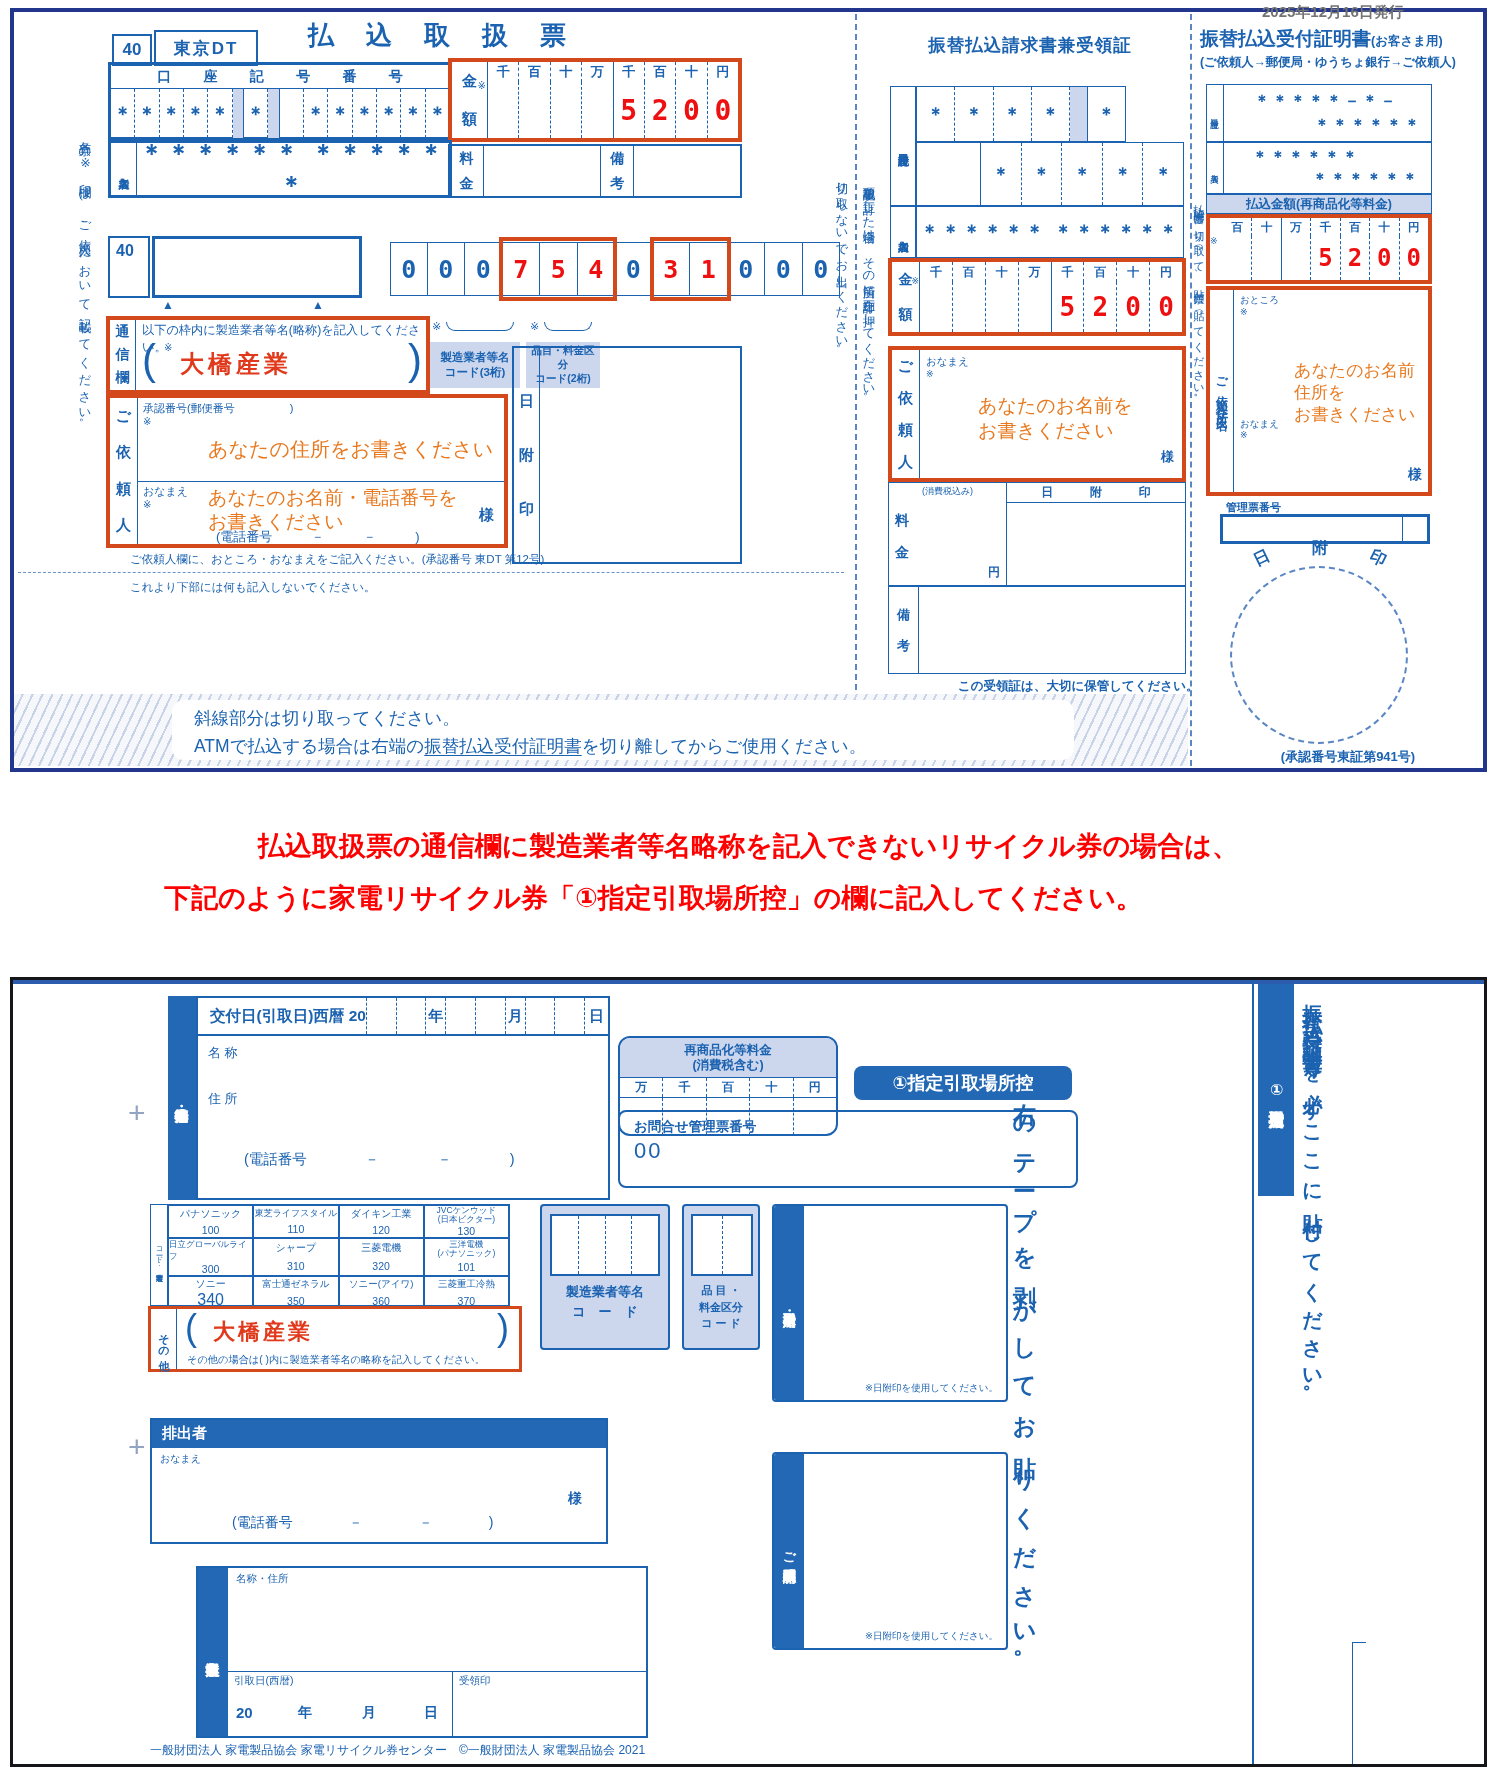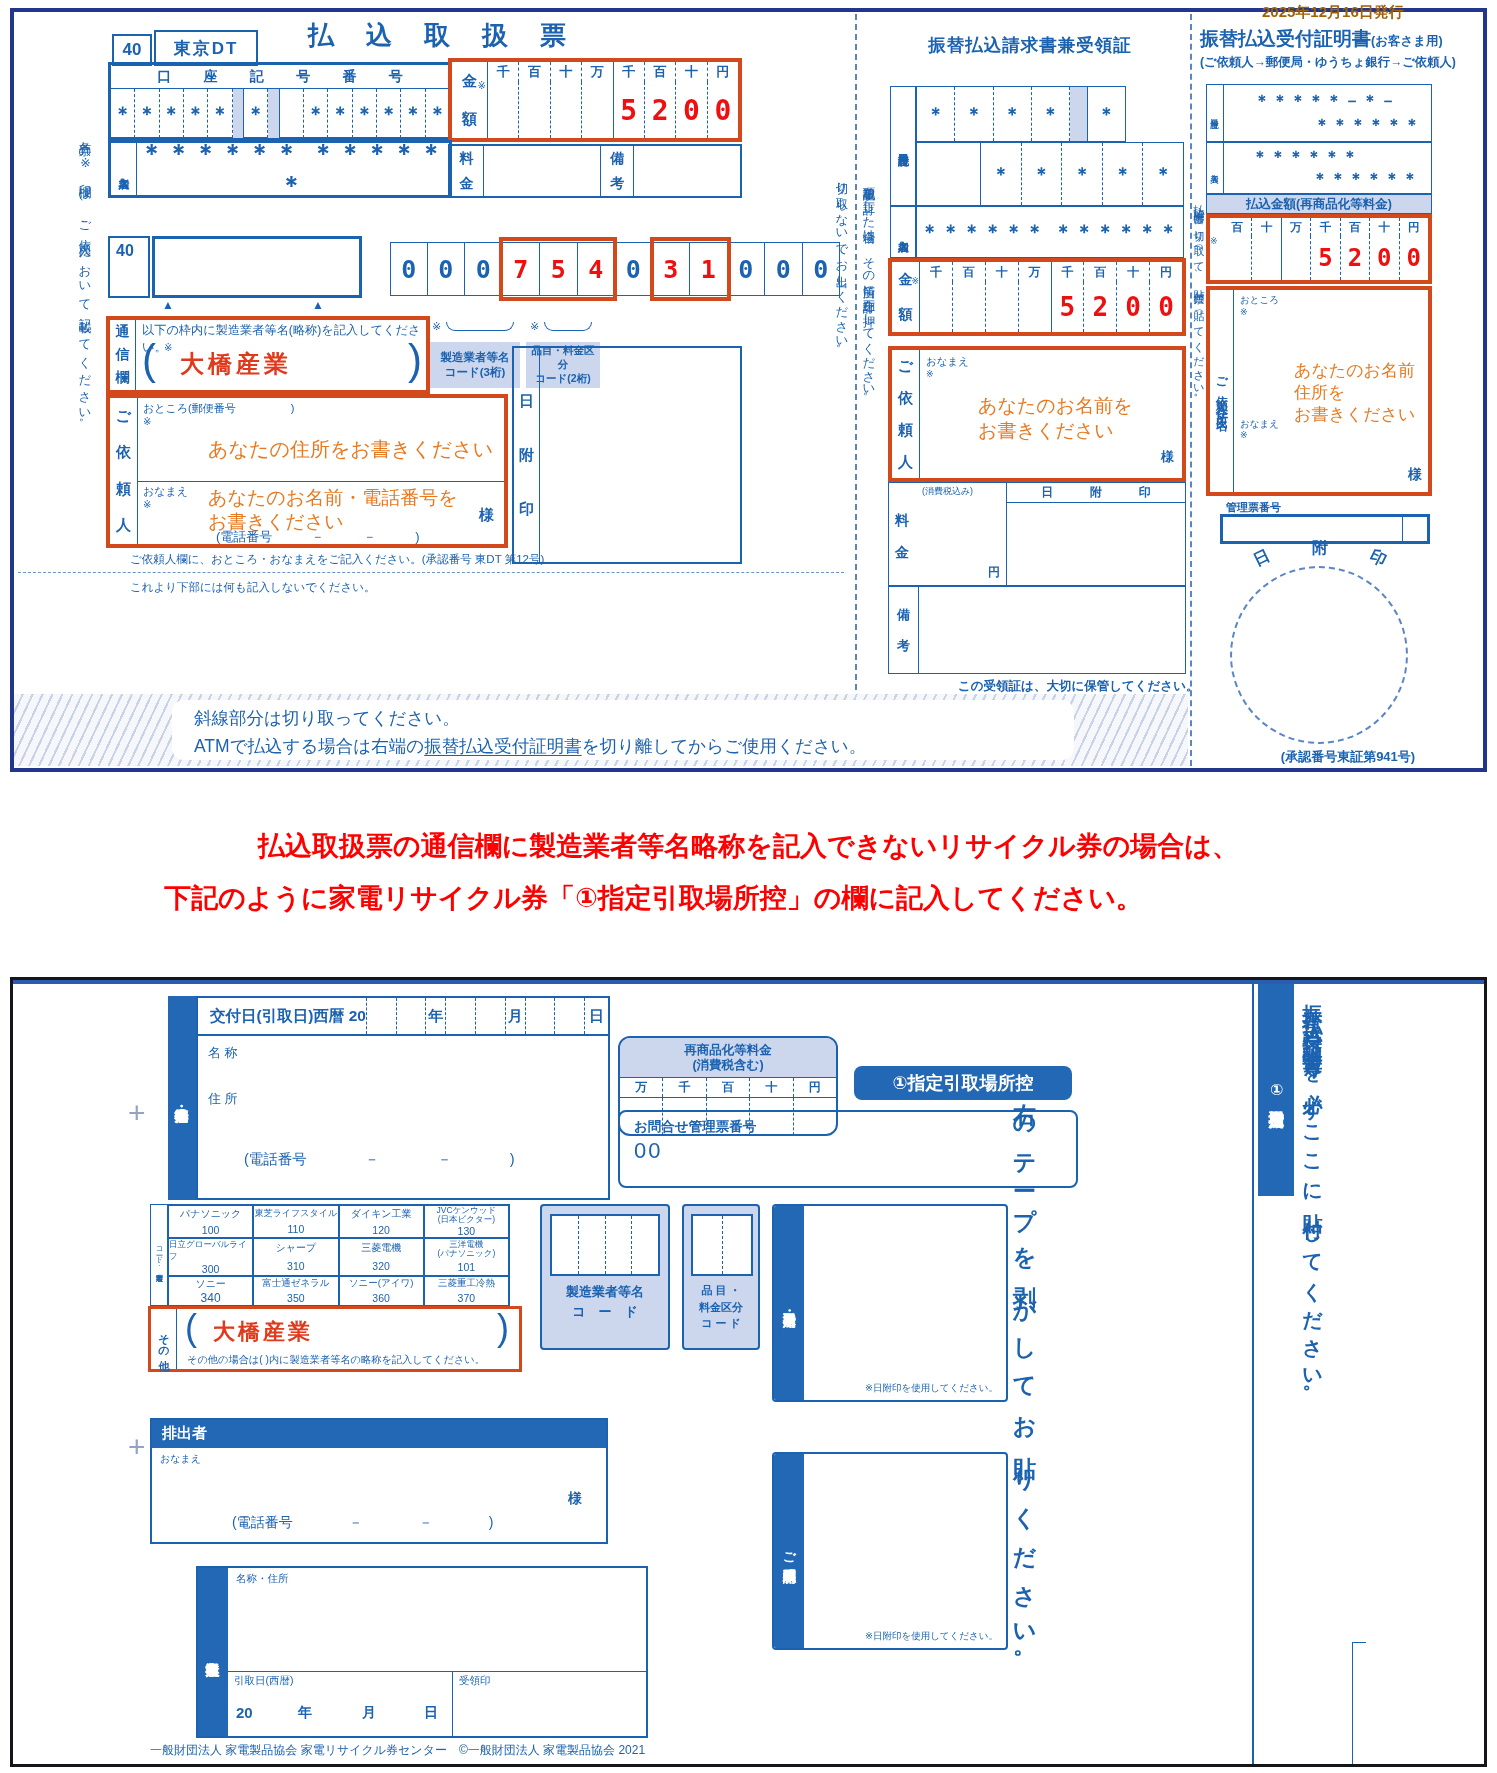--- a/index.html
+++ b/index.html
@@ -38,21 +38,21 @@
   .lbb{background:var(--lb)}
   .dashv{border-left:2px dashed #5b86c4}
   .cellgrid{display:grid}
 </style>
 </head>
 <body>
 
 <div class="pg">
 
   <div class="a" style="left:10px;top:8px;width:1477px;height:764px;border:4px solid var(--nv)"></div>
-  <div class="a b" style="left:1262px;top:3px;font-size:15px;color:#a16207">2025年12月16日発行</div>
+  <div class="a b" style="left:1262px;top:3px;font-size:15px;color:#737373">2025年12月16日発行</div>
 
   <div class="a vt" style="left:76px;top:132px;height:404px;font-size:12.5px;letter-spacing:3px">各票の※印欄は、ご依頼人において記載してください。</div>
 
   <div class="a ctr b" style="left:112px;top:34px;width:40px;height:32px;border:2.5px solid var(--bl);font-size:17px">40</div>
   <div class="a ctr b" style="left:154px;top:30px;width:104px;height:36px;border:2.5px solid var(--bl);font-size:17px;letter-spacing:2px">東京DT</div>
   <div class="a spread b" style="left:292px;top:20px;width:290px;height:30px;font-size:26px">
     <span>払</span>
       <span>込</span>
       <span>取</span>
       <span>扱</span>
@@ -184,21 +184,21 @@
 
   <div class="a rb row" style="left:106px;top:394px;width:402px;height:154px;background:#fff">
     <div class="col b" style="width:28px;border-right:1.5px solid var(--bl);font-size:15px">
       <span>ご</span>
         <span>依</span>
         <span>頼</span>
         <span>人</span>
     </div>
     <div style="flex:1">
       <div style="height:84px;border-bottom:1px solid var(--bl);position:relative">
-        <div style="font-size:11px;padding:3px 0 0 5px">おところ(郵便番号　　　　　)</div>
+        <div style="font-size:11px;padding:3px 0 0 5px">承認番号(郵便番号　　　　　)</div>
         <div style="font-size:10px;padding-left:5px">※</div>
         <div class="ogt a" style="left:70px;top:38px;font-size:20px">あなたの住所をお書きください</div>
       </div>
       <div style="height:66px;position:relative">
         <div style="font-size:11px;padding:2px 0 0 5px">おなまえ</div>
         <div style="font-size:10px;padding-left:5px">※</div>
         <div class="ogt a pre" style="left:70px;top:4px;font-size:19px;line-height:1.25">あなたのお名前・電話番号を
 お書きください</div>
         <span class="a b" style="right:10px;top:24px;font-size:15px">様</span>
         <div class="a" style="left:78px;top:46px;font-size:13px">(電話番号　　　－　　　－　　　)</div>
@@ -484,21 +484,21 @@
           <span style="font-size:10px">三菱電機</span>
           <span style="font-size:10.5px">320</span>
         </div>
       <div class="col" style="border:1px solid var(--bl)">
           <span class="pre ctr" style="font-size:8.5px;line-height:1.1">三洋電機
 (パナソニック)</span>
           <span style="font-size:10.5px">101</span>
         </div>
       <div class="col" style="border:1px solid var(--bl)">
           <span style="font-size:10px">ソニー</span>
-          <span style="font-size:12px">340</span>
+          <span style="font-size:16px">340</span>
         </div>
       <div class="col" style="border:1px solid var(--bl)">
           <span style="font-size:9.5px">富士通ゼネラル</span>
           <span style="font-size:10.5px">350</span>
         </div>
       <div class="col" style="border:1px solid var(--bl)">
           <span style="font-size:9.5px">ソニー(アイワ)</span>
           <span style="font-size:10.5px">360</span>
         </div>
       <div class="col" style="border:1px solid var(--bl)">

